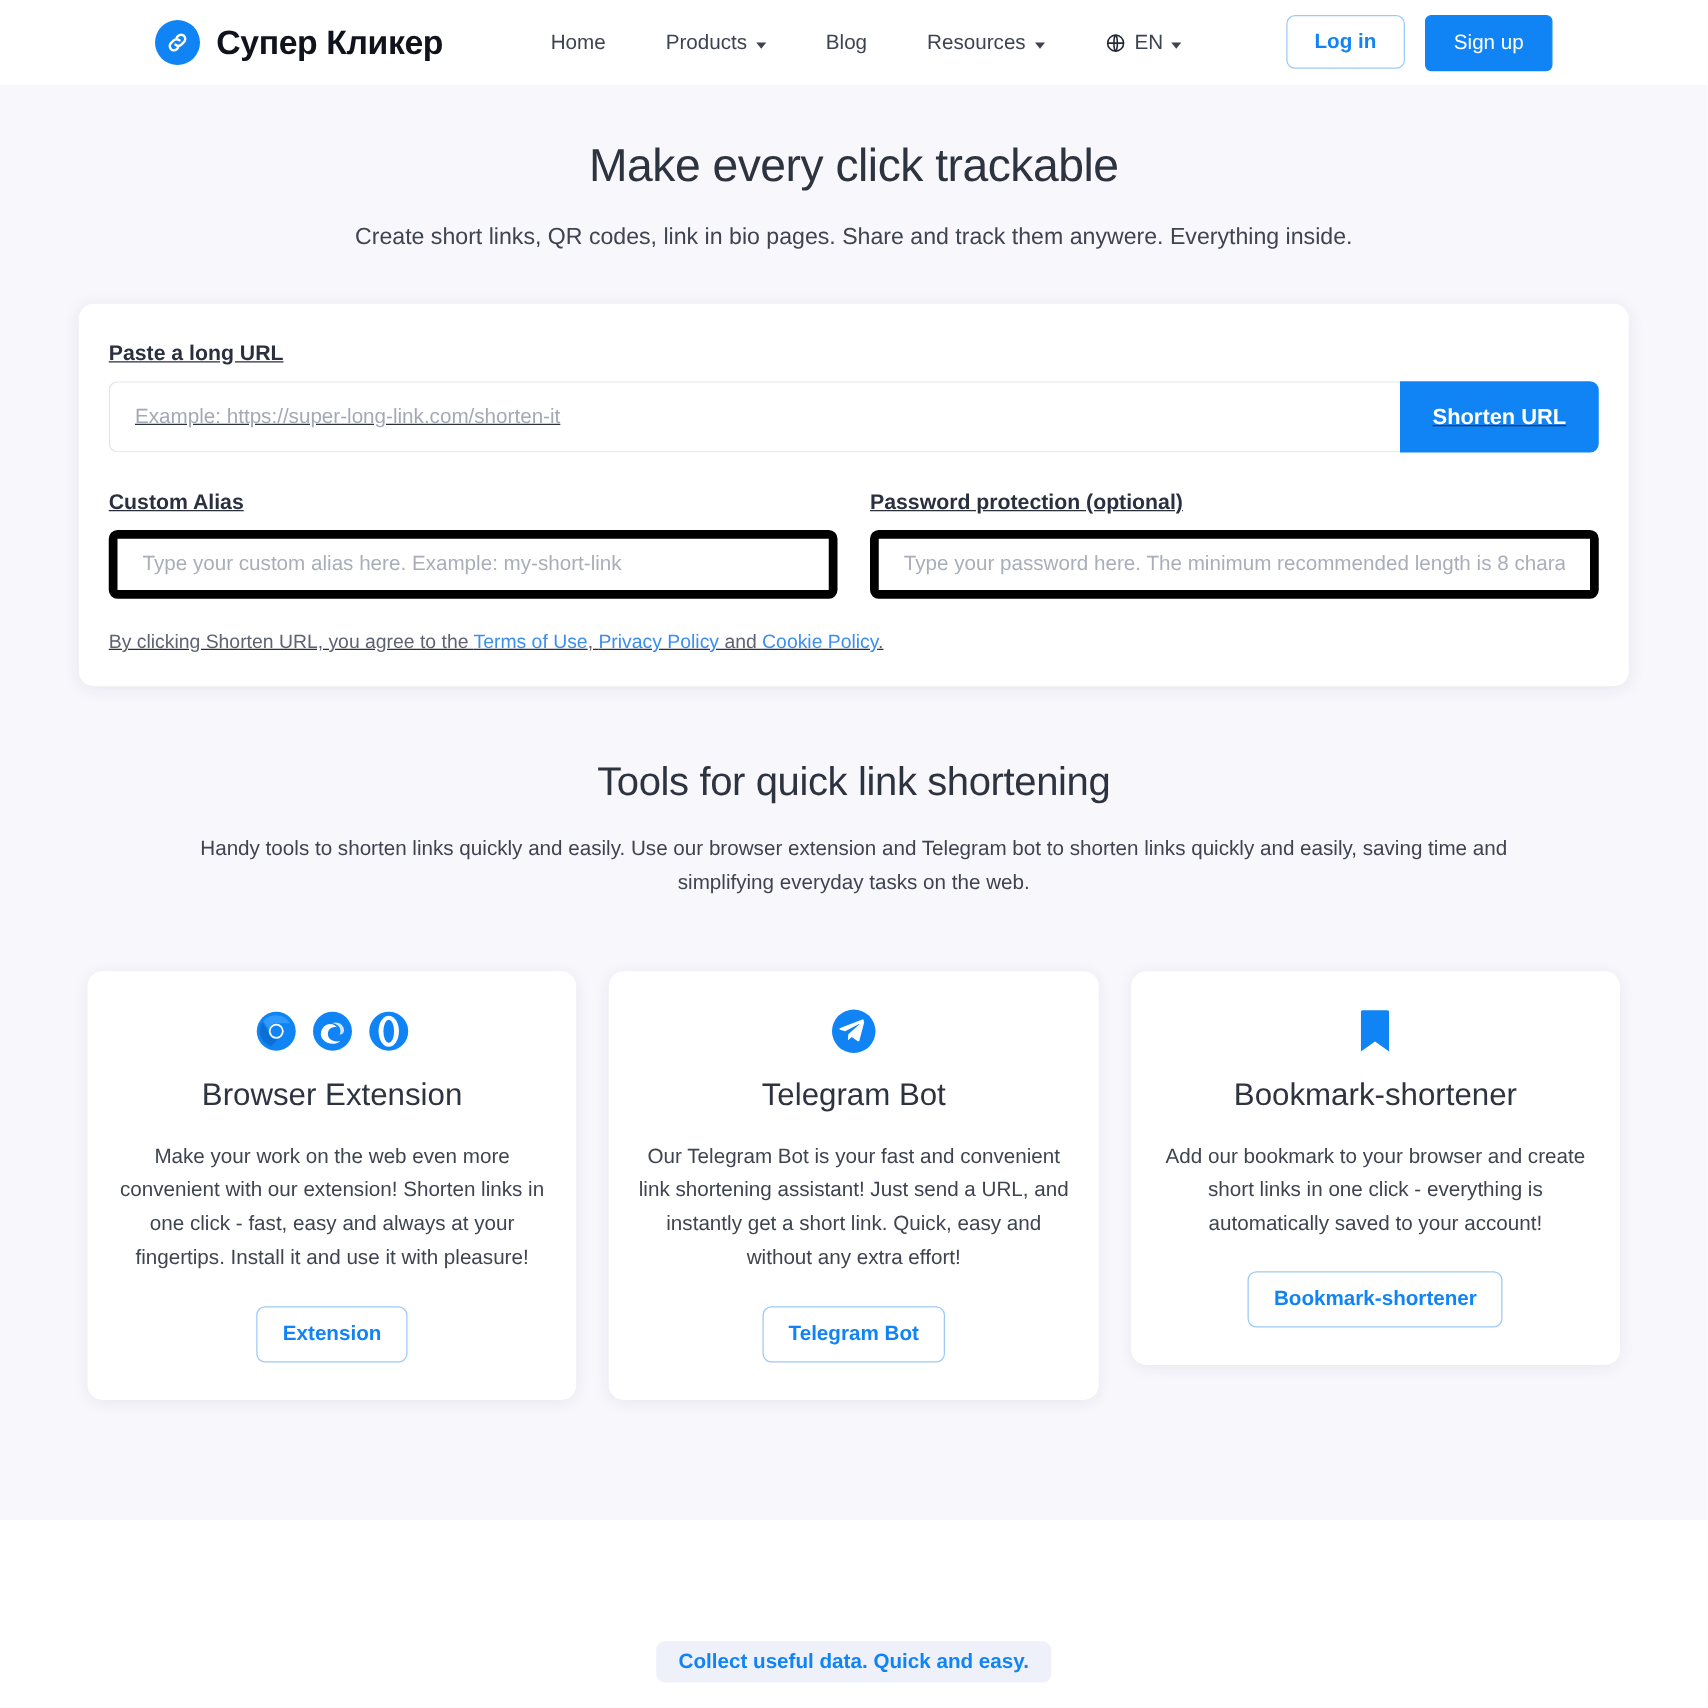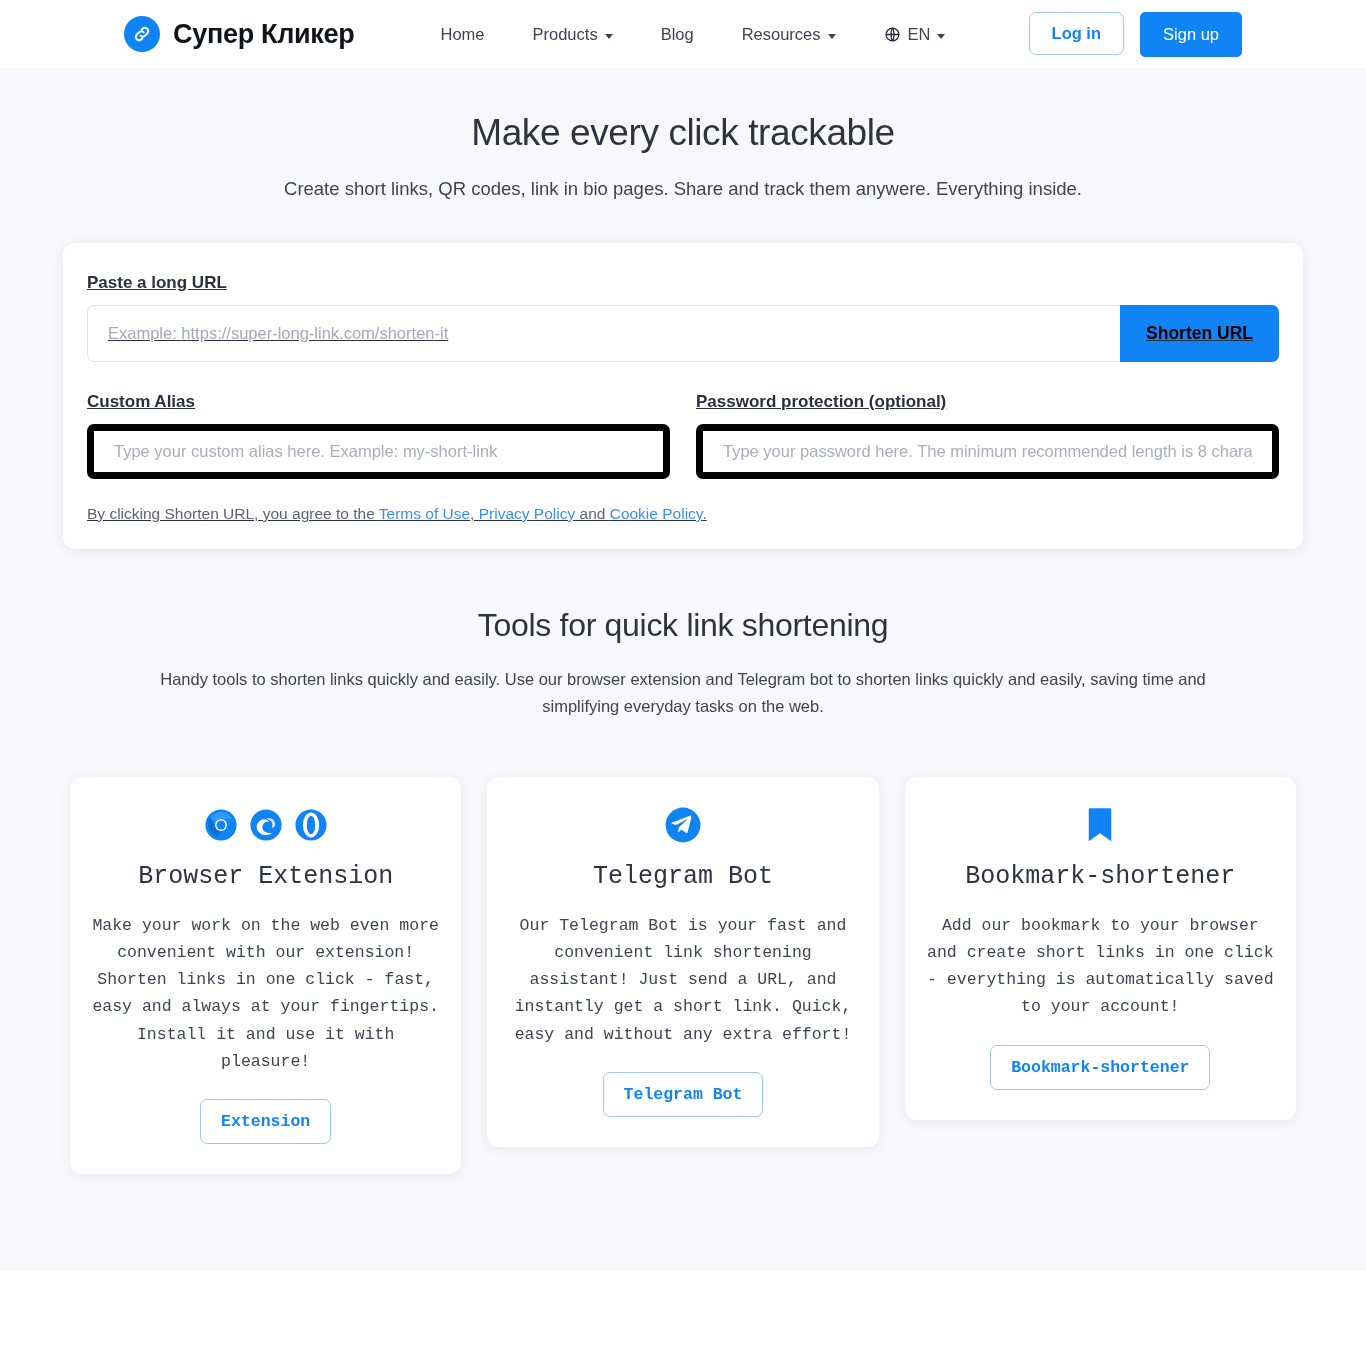--- a/index.html
+++ b/index.html
@@ -96,21 +96,21 @@
     flex: 1 1 auto; height: 57px;
     border: 1px solid #e2e4ec; border-right: none;
     border-radius: 7px 0 0 7px;
     padding: 0 20px; font-size: 16.5px; font-family: inherit;
     color: #2b3040; background: #fff; outline: none;
   }
   .url-input::placeholder { color: #a4a9b6; }
   .btn-shorten {
     flex: 0 0 auto; height: 57px; border: none;
     border-radius: 0 7px 7px 0;
-    background: #1184f5; color: #000000;
+    background: #1184f5; color: #ffffff;
     font-size: 17.5px; font-weight: bold; font-family: inherit;
     padding: 0 26px; cursor: pointer; white-space: nowrap;
   }
 
   .two-col {
     display: flex; gap: 26px; margin-top: 30px;
   }
   .two-col > div { flex: 1 1 0; min-width: 0; }
   .text-input {
     width: 100%; height: 55px;
@@ -133,21 +133,20 @@
   }
   .tools-head p {
     margin: 22px auto 0; max-width: 1100px;
     font-size: 16.5px; line-height: 1.63; color: #3f4450;
   }
 
   .cards {
     display: flex; gap: 26px; justify-content: center;
     width: 1226px; margin: 57px auto 0;
     align-items: flex-start;
-    font-family: Liberation Mono, monospace;
   }
   .card {
     flex: 1 1 0; background: #ffffff; border-radius: 12px;
     box-shadow: 0 2px 13px rgba(40,45,70,0.07);
     padding: 30px 22px 30px; text-align: center;
   }
   .card-icons {
     height: 42px; display: flex; align-items: center;
     justify-content: center; gap: 11px;
   }

